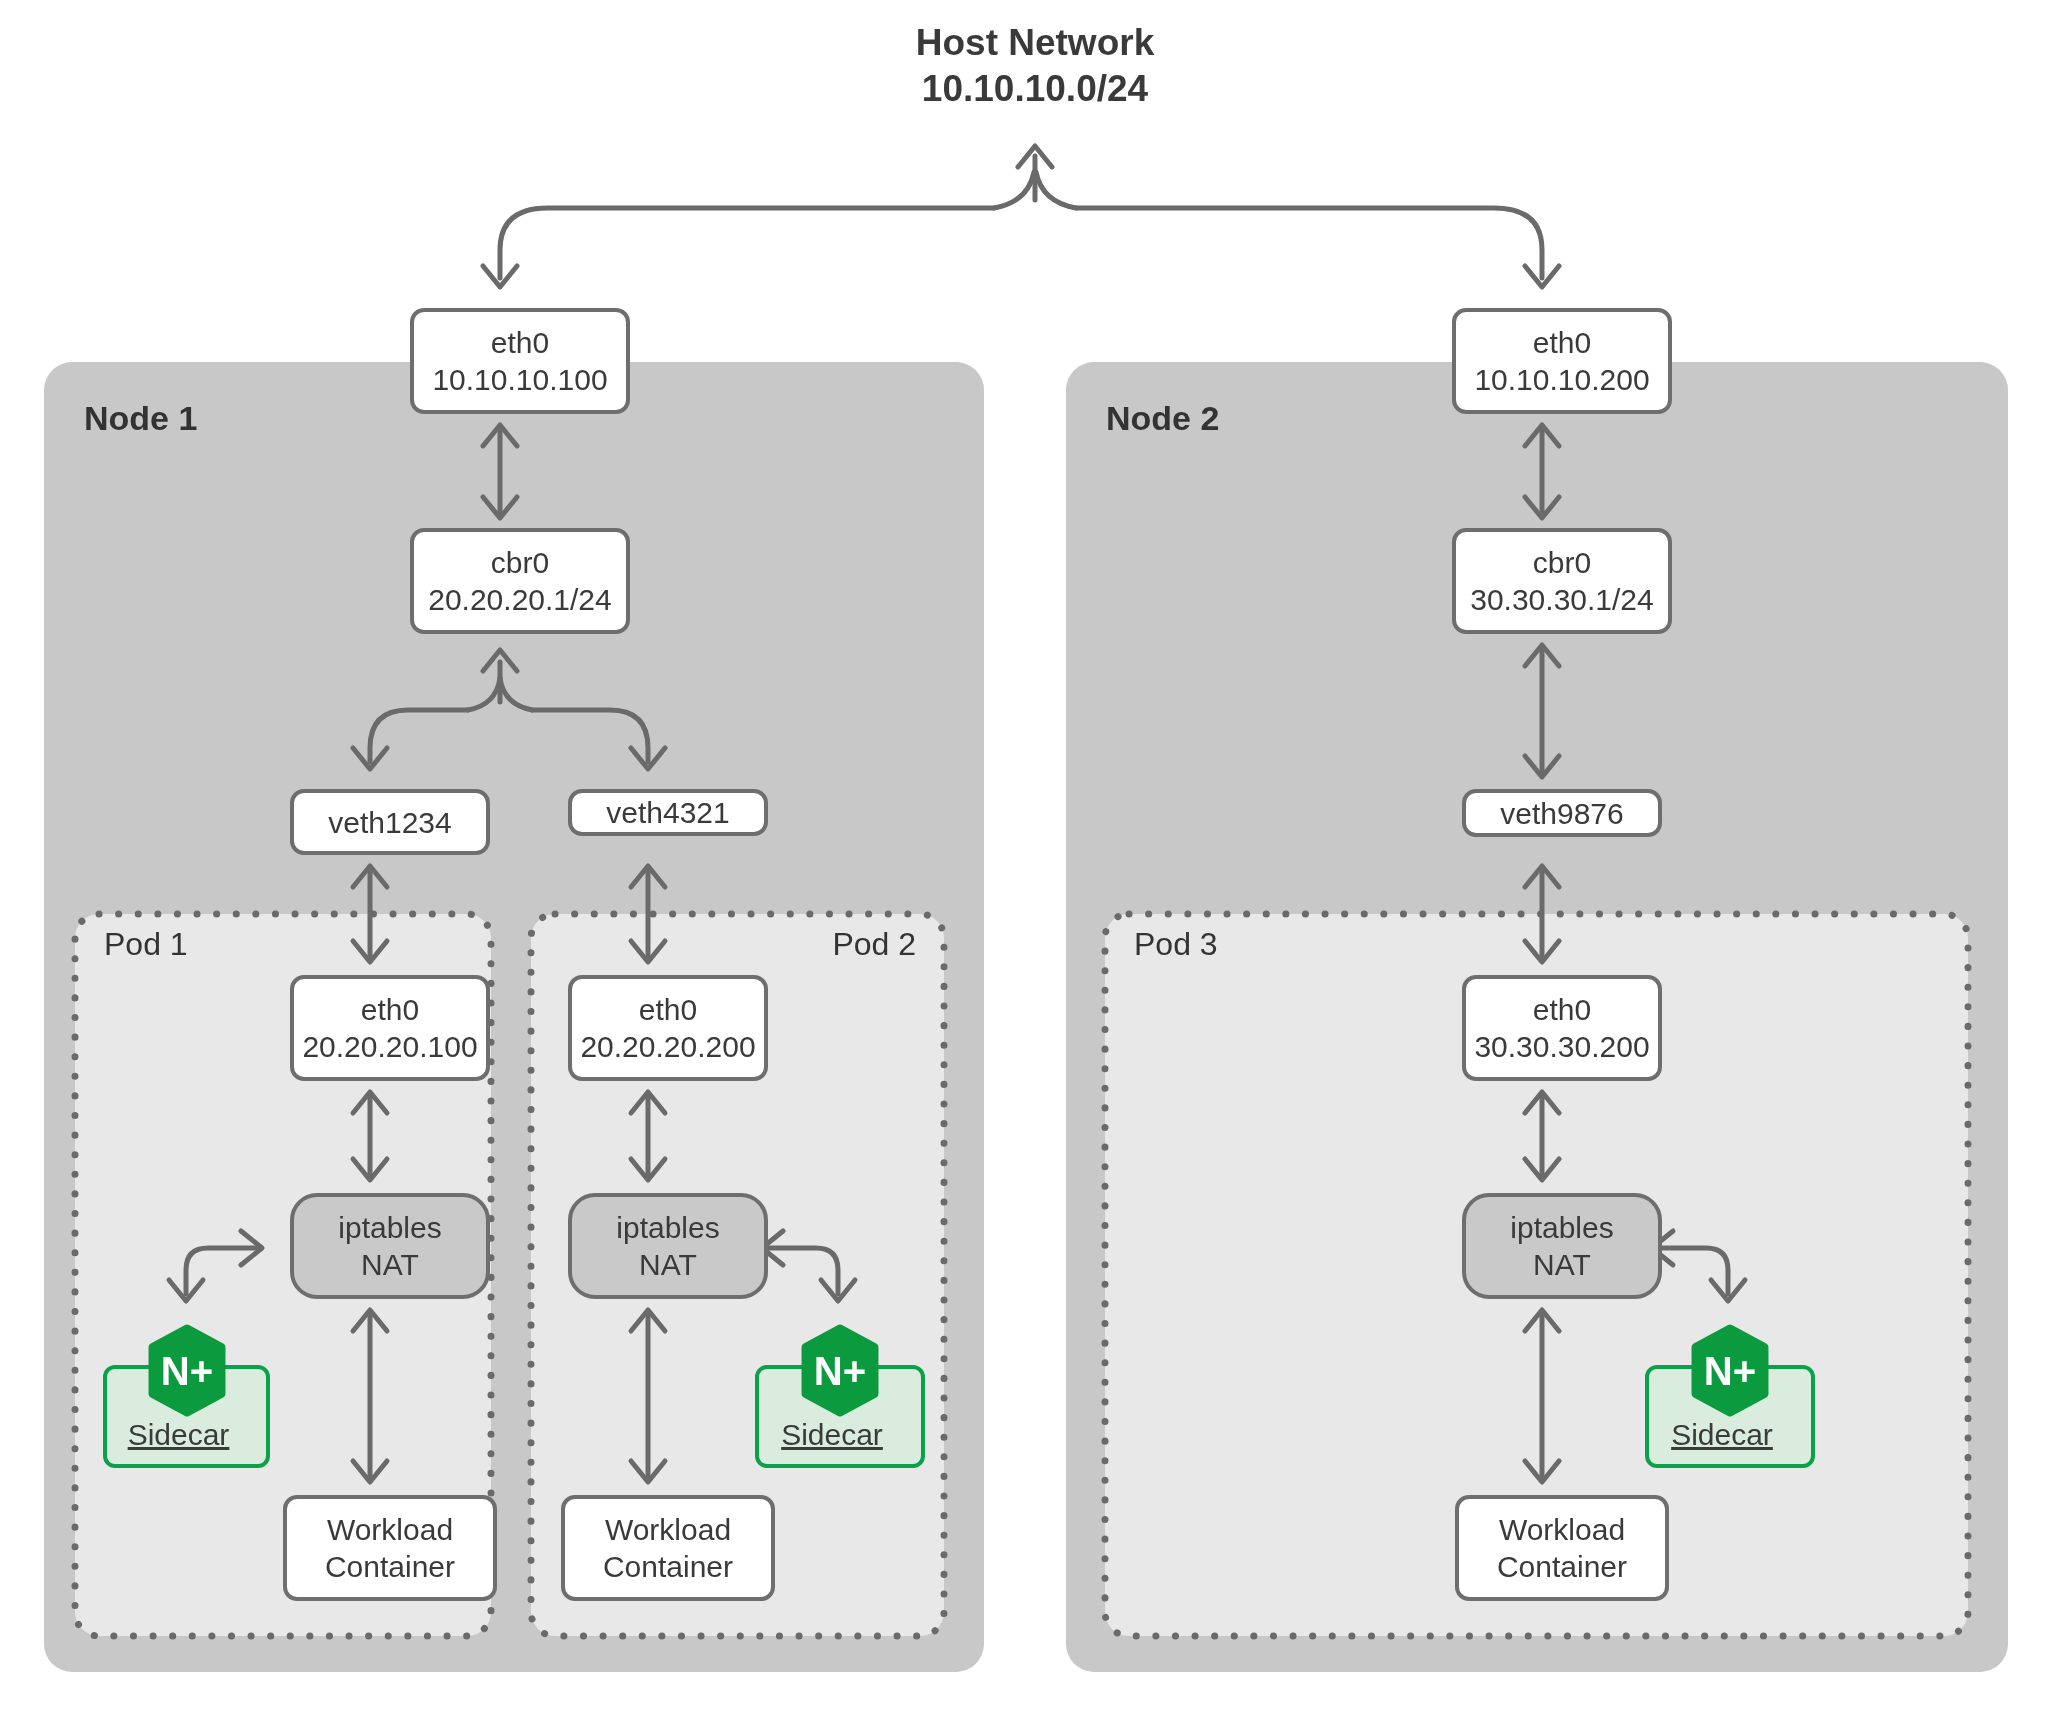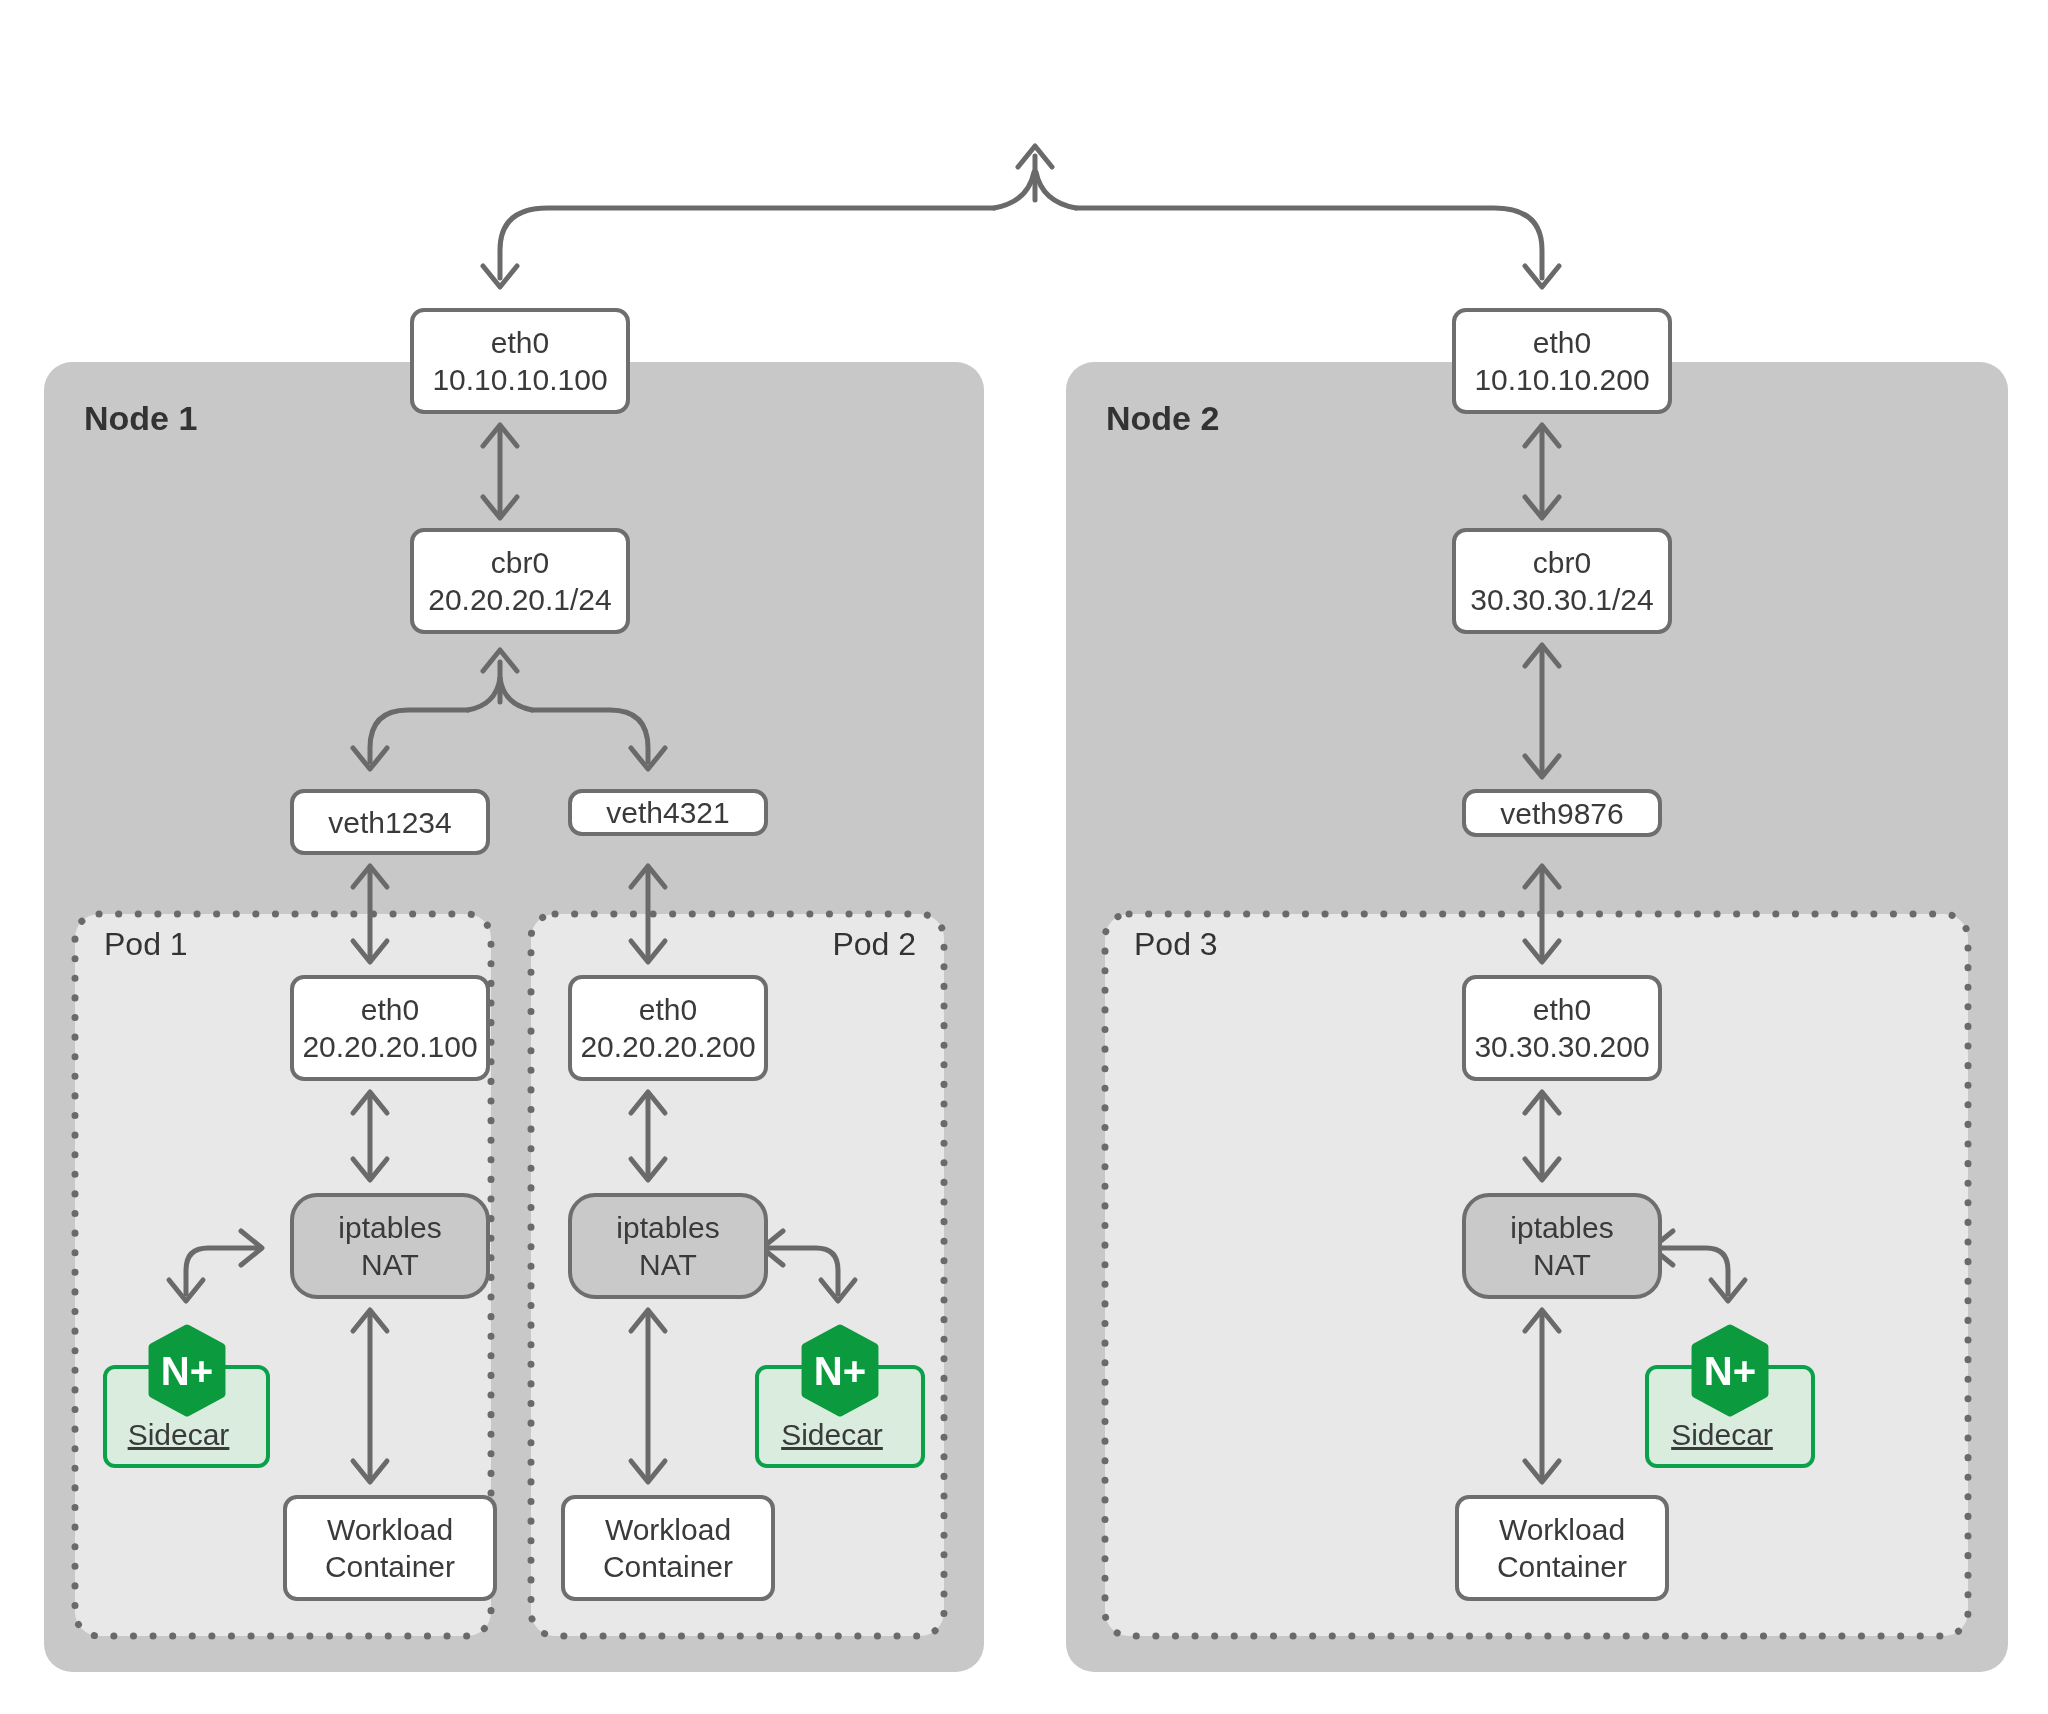--- a/index.html
+++ b/index.html
@@ -210,20 +210,22 @@
       <polyline points="821,1280 838,1301 855,1280"></polyline>
     </g>
     <g class="stroke">
       <path d="M 1658 1248 H 1706 Q 1728 1248 1728 1270 V 1294"></path>
       <polyline points="1673,1231 1652,1248 1673,1265"></polyline>
       <polyline points="1711,1280 1728,1301 1745,1280"></polyline>
     </g>
   </svg>
 
   <div class="abs title">
+    <div>Host Network</div>
+    <div>10.10.10.0/24</div>
   </div>
 
   <div class="abs node-label" style="left:84px; top:390px;">Node 1</div>
   <div class="abs node-label" style="left:1106px; top:390px;">Node 2</div>
   <div class="abs pod-label" style="left:104px; top:926px;">Pod 1</div>
   <div class="abs pod-label" style="left:700px; top:926px; width:216px; text-align:right;">Pod 2</div>
   <div class="abs pod-label" style="left:1134px; top:926px;">Pod 3</div>
 
   <div class="abs box" style="left:390px; top:308px; width:220px; height:106px;">
     <span>eth0</span>

